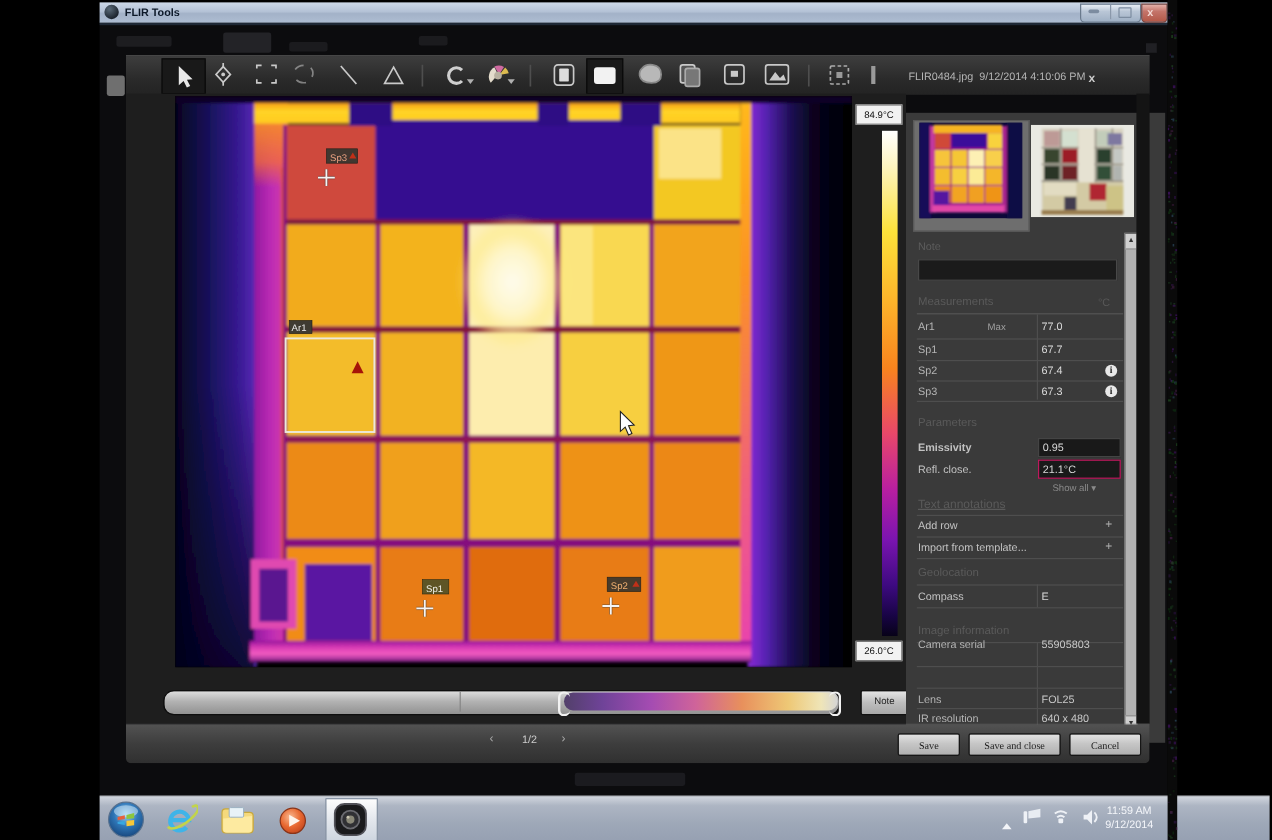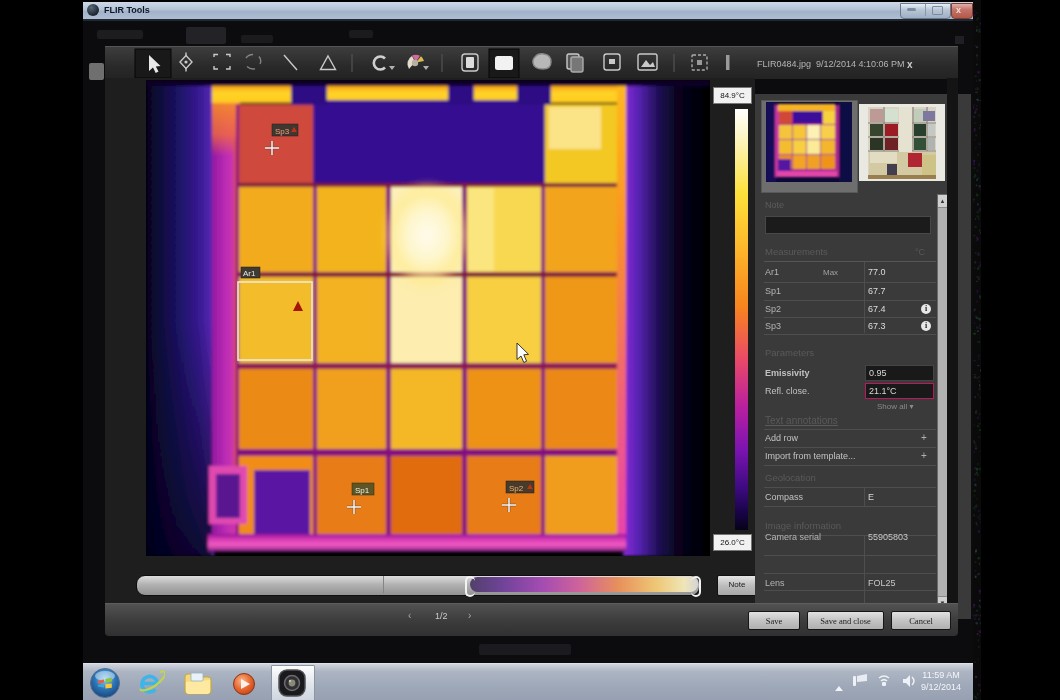--- a/index.html
+++ b/index.html
@@ -431,20 +431,24 @@
         <div class="abs irow" style="top:436px;">
             <span class="ml">Camera serial</span>
             <span class="mv2">55905803</span>
           </div>
         <div class="abs" style="left:9px;top:479px;width:172px;height:1px;background:#4e4e4e;"></div>
         <div class="abs irow" style="top:482px;">
             <span class="ml">Lens</span>
             <span class="mv2">FOL25</span>
           </div>
         <div class="abs" style="left:9px;top:496px;width:172px;height:1px;background:#4e4e4e;"></div>
+        <div class="abs irow" style="top:498px;">
+            <span class="ml">IR resolution</span>
+            <span class="mv2">640 x 480</span>
+          </div>
         <div class="abs" style="left:9px;top:512px;width:172px;height:1px;background:#4e4e4e;"></div>
 
         <div class="abs" style="left:182px;top:100px;width:9px;height:414px;background:#b2b2b2;border:1px solid #6a6a6a;">
           <div style="position:absolute;left:0;top:0;width:9px;height:12px;background:#d0d0d0;border-bottom:1px solid #8a8a8a;font-size:6px;color:#333;text-align:center;line-height:12px;">▲</div>
           <div style="position:absolute;left:0;bottom:0;width:9px;height:12px;background:#d0d0d0;border-top:1px solid #8a8a8a;font-size:6px;color:#333;text-align:center;line-height:12px;">▼</div>
         </div>
       </div>
 
       <div class="abs" style="left:842px;top:32px;width:11px;height:525px;background:#141414;"></div>
 
@@ -454,21 +458,21 @@
         <span style="position:absolute;left:3px;top:1px;">‹</span>
         <span style="position:absolute;left:30px;top:2px;font-size:9px;color:#ccc;">1/2</span>
         <span style="position:absolute;left:63px;top:1px;">›</span>
       </div>
       <div class="abs btn" style="left:643px;top:565px;width:52px;height:19px;">Save</div>
       <div class="abs btn" style="left:702px;top:565px;width:77px;height:19px;">Save and close</div>
       <div class="abs btn" style="left:786px;top:565px;width:60px;height:19px;">Cancel</div>
     </div>
   </div>
 
-  <div class="abs" id="taskbar" style="left:83px;top:663px;width:890px;height:37px;
+  <div class="abs" id="taskbar" style="left:83px;top:663px;width:975px;height:37px;
        background:linear-gradient(#d0d5dd,#adb5c3 20%,#9ea8b8 60%,#96a0b2);border-top:1px solid #dde2ea;">
 
     <svg width="32" height="32" style="position:absolute;left:6px;top:3px;" xmlns="http://www.w3.org/2000/svg">
       <defs>
           <radialGradient id="orb" cx="0.5" cy="0.35" r="0.75">
         <stop offset="0" stop-color="#9fd4f2"></stop>
             <stop offset="0.45" stop-color="#2f77b8"></stop>
             <stop offset="1" stop-color="#123a6e"></stop>
       </radialGradient>
         </defs>

